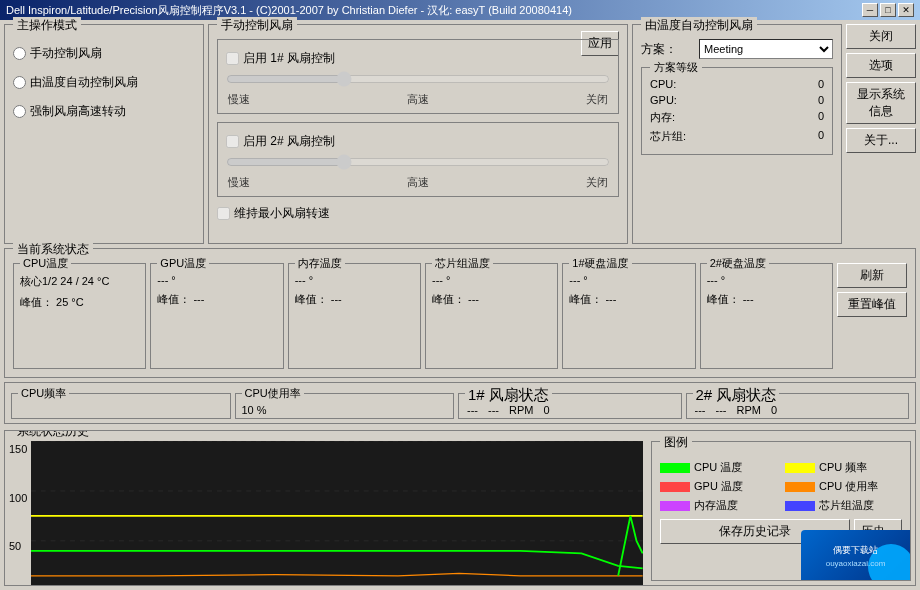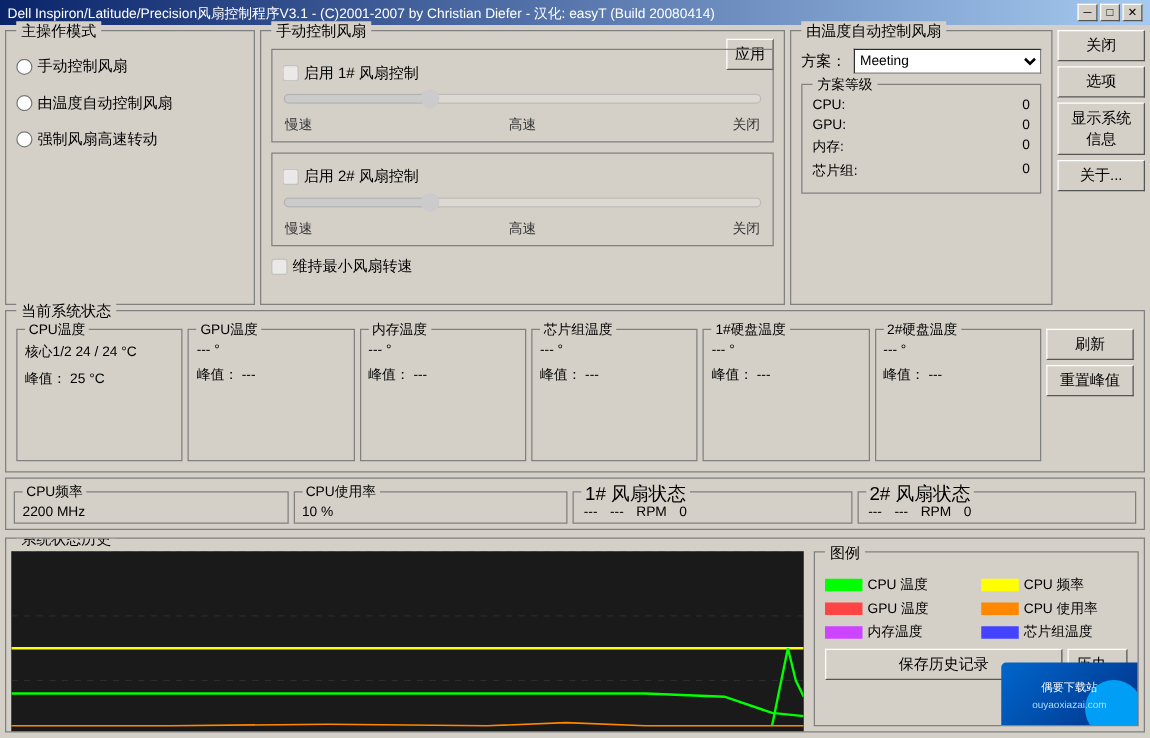--- a/index.html
+++ b/index.html
@@ -134,21 +134,21 @@
     }
 
     .right-auto-panel {
       width: 210px;
       padding: 14px 8px 8px 8px;
       flex-shrink: 0;
     }
     .scheme-row {
       display: flex;
       align-items: center;
-      gap: 6px;
+      gap: 22px;
       margin-bottom: 8px;
     }
     .scheme-select {
       flex: 1;
       height: 20px;
       background: #fff;
       border: 1px inset #808080;
       font-size: 11px;
     }
     .scheme-levels {
@@ -482,21 +482,20 @@
         <button class="win-btn">重置峰值</button>
       </div>
     </div>
   </div>
 
   <div style="display:flex; gap:4px; height:42px;">
     <div class="panel" style="display:flex; gap:4px; flex:1; padding:10px 6px 4px 6px; position:relative;">
 
       <div class="freq-box" style="flex:1;">
         <span class="freq-box-title">CPU频率</span>
-        <div class="temp-value">2200 MHz</div>
       </div>
 
       <div class="freq-box" style="flex:1;">
         <span class="freq-box-title">CPU使用率</span>
         <div class="temp-value">10 %</div>
       </div>
 
       <div class="fan-status-section" style="flex:1;">
         <span class="fan-status-title">1# 风扇状态</span>
         <div class="fan-status-content">
@@ -518,20 +517,26 @@
       </div>
     </div>
   </div>
 
   <div class="panel history-section" style="flex:1; margin-top:2px;">
     <span class="panel-title">系统状态历史</span>
 
     <div style="display:flex; flex-direction:column; flex:1; position:relative;">
       <div style="display:flex; flex:1;">
 
+        <div style="display:flex; flex-direction:column; justify-content:space-between; padding:2px 4px 2px 0; font-size:11px;">
+          <span>150</span>
+          <span>100</span>
+          <span>50</span>
+          <span></span>
+        </div>
 
         <div class="chart-area">
           <svg class="chart-canvas" viewBox="0 0 500 120" preserveAspectRatio="none">
 
             <line x1="0" y1="0" x2="500" y2="0" stroke="#333" stroke-width="0.5" stroke-dasharray="4,4"></line>
             <line x1="0" y1="40" x2="500" y2="40" stroke="#333" stroke-width="0.5" stroke-dasharray="4,4"></line>
             <line x1="0" y1="80" x2="500" y2="80" stroke="#333" stroke-width="0.5" stroke-dasharray="4,4"></line>
             <line x1="0" y1="120" x2="500" y2="120" stroke="#333" stroke-width="0.5"></line>
 
             <polyline points="0,88 50,88 100,88 150,88 200,88 250,88 300,88 350,88 400,88 450,90 480,100 500,102" fill="none" stroke="#00ff00" stroke-width="1.5"></polyline>

